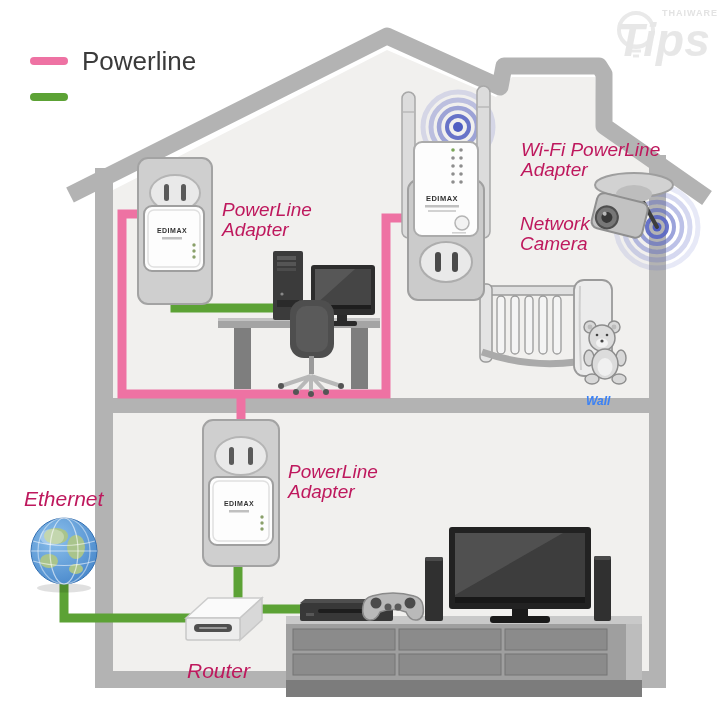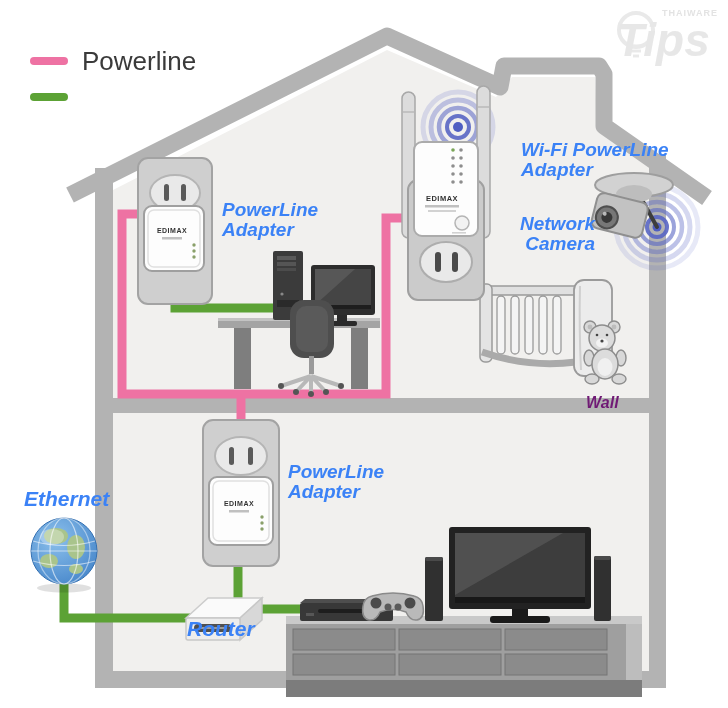--- a/index.html
+++ b/index.html
@@ -1,25 +1,25 @@
 <!DOCTYPE html>
 <html><head>
 <meta charset="utf-8">
 <style>
   html,body{margin:0;padding:0;background:#fff;}
   #canvas{position:relative;width:728px;height:708px;background:#fff;overflow:hidden;
           font-family:"Liberation Sans",sans-serif;}
   #scene{position:absolute;left:0;top:0;}
-  .lbl{position:absolute;font-weight:bold;font-style:italic;color:#3b82f6;
+  .lbl{position:absolute;font-weight:normal;font-style:italic;color:#be185d;
        white-space:pre-line;line-height:1.04;}
   .lbl-sm{font-size:19px;}
   .lbl-md{font-size:21px;}
   .legend-txt{position:absolute;font-size:26px;color:#3a3a3a;font-style:normal;
               font-weight:normal;white-space:nowrap;}
-  .wall-lbl{position:absolute;font-weight:bold;font-style:italic;font-size:16px;color:#701a75;}
+  .wall-lbl{position:absolute;font-weight:bold;font-style:italic;font-size:12px;color:#3b82f6;}
 </style>
 </head>
 <body>
 
 <div id="canvas">
 
 <svg id="scene" width="728" height="708" viewBox="0 0 728 708">
 
   <polygon points="113,190 387,50 496,97 512,77 595,77 597,124 649,162 649,675 113,675" fill="#f1f0ee"></polygon>
 
@@ -265,21 +265,21 @@
   <rect x="30" y="57" width="38" height="8" rx="4" fill="#ee72a3"></rect>
   <rect x="30" y="93" width="38" height="8" rx="4" fill="#5ca235"></rect>
 </svg>
 
 <div class="legend-txt" style="left:82px;top:46px;">Powerline</div>
 
 <div class="lbl lbl-sm" style="left:222px;top:200px;">PowerLine
 Adapter</div>
 <div class="lbl lbl-sm" style="left:521px;top:140px;">Wi-Fi PowerLine
 Adapter</div>
-<div class="lbl lbl-sm" style="left:520px;top:214px;text-align:right;">Network
+<div class="lbl lbl-sm" style="left:520px;top:214px;">Network
 Camera</div>
 <div class="wall-lbl" style="left:586px;top:394px;">Wall</div>
 <div class="lbl lbl-sm" style="left:288px;top:462px;">PowerLine
 Adapter</div>
 <div class="lbl lbl-md" style="left:24px;top:488px;">Ethernet</div>
-<div class="lbl lbl-md" style="left:187px;top:618px;">Router</div>
+<div class="lbl lbl-md" style="left:187px;top:660px;">Router</div>
 
 </div>
 
 </body></html>

